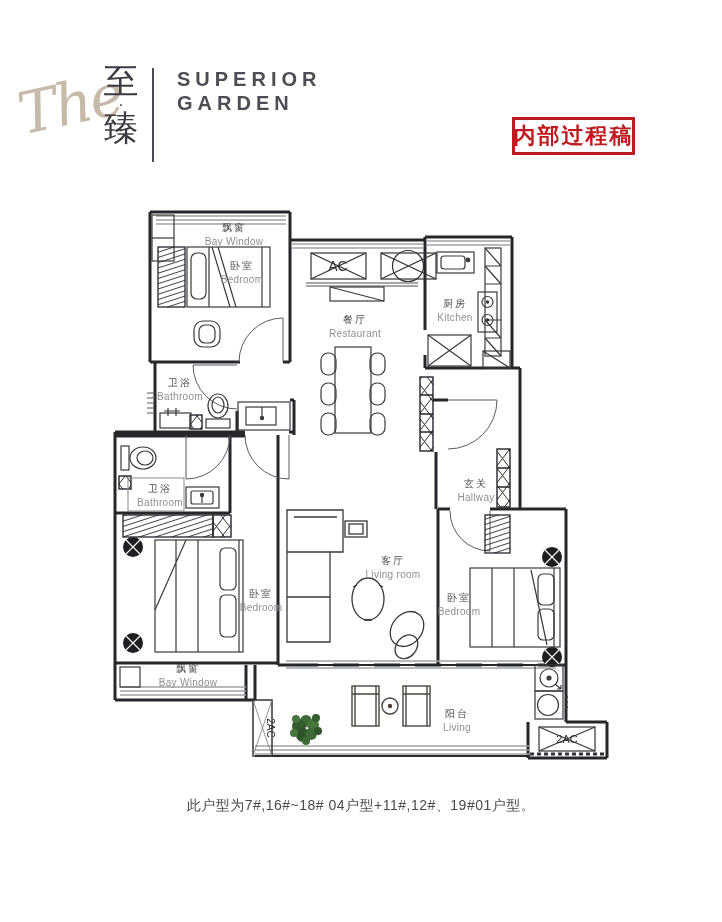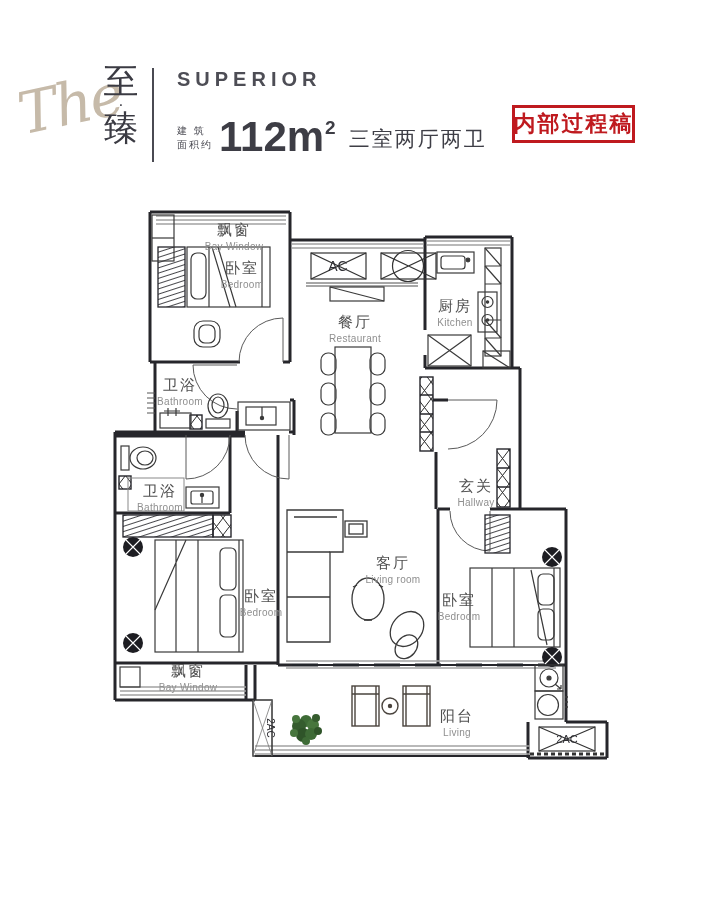--- a/index.html
+++ b/index.html
@@ -13,57 +13,50 @@
   .logo-cn .big{font-size:35px;line-height:1.05;}
   .logo-cn .dot{font-size:16px;line-height:10px;color:#3b3b43;}
   .logo-divider{position:absolute;left:152px;top:68px;width:2px;height:94px;background:#4a4a52;}
   .brand{position:absolute;left:177px;top:68px;color:#4d4d55;font-weight:bold;
         font-size:20px;letter-spacing:5px;line-height:1.18;}
   .area-row{position:absolute;left:177px;top:118px;display:flex;align-items:flex-end;}
   .area-prefix{font-size:10px;color:#4a4a52;letter-spacing:2px;line-height:1.4;margin-bottom:4px;}
   .area-value{font-size:42px;font-weight:bold;color:#3d3d45;line-height:0.9;margin-left:6px;}
   .area-sup{font-size:19px;font-weight:bold;color:#3d3d45;position:relative;top:-17px;left:1px;}
   .area-rooms{font-size:21px;color:#3e3e46;letter-spacing:2px;margin-left:14px;margin-bottom:3px;}
-  .stamp{position:absolute;left:512px;top:105px;width:123px;height:38px;border:3px solid #bf1a1f;
+  .stamp{position:absolute;left:512px;top:117px;width:123px;height:38px;border:3px solid #bf1a1f;
         box-sizing:border-box;display:flex;align-items:center;justify-content:center;}
   .stamp span{font-family:"Liberation Serif",serif;font-size:22px;font-weight:bold;
         color:#bf1a1f;letter-spacing:2px;white-space:nowrap;}
   
   .floorplan{position:absolute;left:106px;top:195px;width:510px;height:575px;}
   .floorplan svg{position:absolute;left:0;top:0;}
   svg text{font-family:"Liberation Sans",sans-serif;fill:#2e2e33;}
   .rlabel{position:absolute;transform:translateX(-50%);text-align:center;white-space:nowrap;z-index:5;}
-  .rlabel .cn{font-size:15px;letter-spacing:2px;color:#4f4f4f;text-align:center;}
+  .rlabel .cn{font-size:10px;letter-spacing:2px;color:#4f4f4f;text-align:center;}
   .rlabel .en{font-size:10px;color:#8f8f8f;margin-top:1px;letter-spacing:.3px;}
   
   .footer-note{position:absolute;left:0;top:797px;width:722px;text-align:center;
         font-size:14px;color:#4a4a4a;letter-spacing:.5px;}
 </style>
 </head>
 <body>
 
 <div class="page">
 
   <div class="logo-script">The</div>
   <div class="logo-cn">
     <span class="big">至</span>
     <span class="dot">·</span>
     <span class="big">臻</span>
   </div>
   <div class="logo-divider"></div>
   <div class="brand">
     <div>SUPERIOR</div>
-  </div>
-  <div class="area-row">
-    <div class="area-prefix">
-      <div>建 筑</div>
-      <div>面积约</div>
-    </div>
-    <div class="area-value"><span>112m</span><span class="area-sup">2</span></div>
-    <div class="area-rooms">三室两厅两卫</div>
+    <div>GARDEN</div>
   </div>
   <div class="stamp">
     <span>内部过程稿</span>
   </div>
 
   <div class="floorplan">
     <svg width="510" height="575" viewBox="0 0 510 575">
       <defs>
         <pattern id="xp" width="13" height="17" patternUnits="userSpaceOnUse">
           <path d="M0,0 L13,17 M13,0 L0,17" stroke="#2a2a2a" stroke-width="1"></path>
@@ -339,13 +332,14 @@
     <div class="rlabel" style="left:82px;top:467px;">
       <div class="cn">飘窗</div>
         <div class="en">Bay Window</div>
     </div>
     <div class="rlabel" style="left:351px;top:500px;margin-top:12px;">
       <div class="cn">阳台</div>
         <div class="en">Living</div>
     </div>
   </div>
 
+  <div class="footer-note">此户型为7#,16#~18#  04户型+11#,12#、19#01户型。</div>
 </div>
 
 </body></html>

